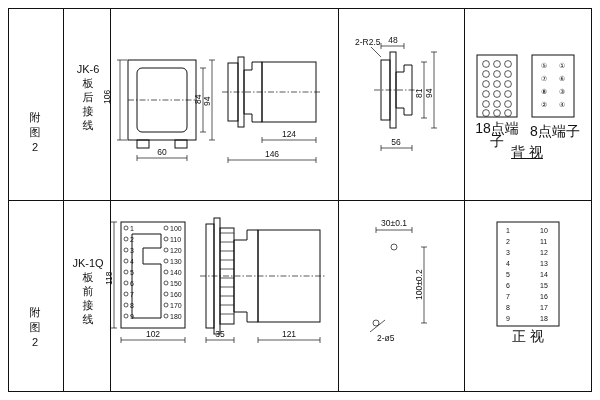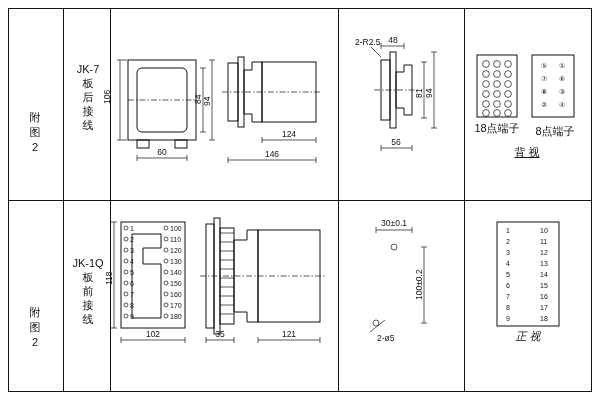--- a/index.html
+++ b/index.html
@@ -1,21 +1,21 @@
 <!DOCTYPE html>
 <html><head>
 <meta charset="utf-8">
 <style>
   html,body{margin:0;padding:0;background:#fff;}
   body{width:600px;height:400px;font-family:"Liberation Sans",sans-serif;color:#111;}
   #sheet{position:relative;width:600px;height:400px;box-sizing:border-box;}
   .frame{position:absolute;left:8px;top:8px;width:584px;height:384px;border:1.5px solid #111;box-sizing:border-box;}
   .vline{position:absolute;top:8px;width:0;border-left:1.2px solid #111;height:384px;}
   .hline{position:absolute;left:8px;width:584px;border-top:1.2px solid #111;}
-  .cellLabel{position:absolute;font-size:11px;line-height:13px;text-align:center;}
+  .cellLabel{position:absolute;font-size:14px;line-height:13px;text-align:center;}
   .rowlabel{position:absolute;width:52px;text-align:center;font-size:11px;line-height:15px;}
   .vtext{position:absolute;font-size:11px;line-height:14px;text-align:center;width:34px;}
   svg{position:absolute;left:0;top:0;overflow:visible;}
   .ln{stroke:#111;stroke-width:1;fill:none;}
   .lnT{stroke:#111;stroke-width:0.7;fill:none;}
   .dash{stroke:#111;stroke-width:0.7;fill:none;stroke-dasharray:6 2 1.5 2;}
   .dim{font-size:8.5px;fill:#111;font-family:"Liberation Sans",sans-serif;}
   .dimc{font-size:8.5px;fill:#111;font-family:"Liberation Sans",sans-serif;text-anchor:middle;}
   .tnum{font-size:7px;fill:#111;font-family:"Liberation Sans",sans-serif;}
 </style>
@@ -30,21 +30,21 @@
   <div class="vline" style="left:338px;"></div>
   <div class="vline" style="left:464px;"></div>
   <div class="hline" style="top:200px;"></div>
 
   <div class="rowlabel" style="left:9px;top:110px;">
     <div>附</div>
     <div>图</div>
     <div>2</div>
   </div>
   <div class="vtext" style="left:71px;top:62px;">
-    <div>JK-7</div>
+    <div>JK-6</div>
     <div>板</div>
     <div>后</div>
     <div>接</div>
     <div>线</div>
   </div>
 
   <svg width="600" height="400">
 
     <g>
       <rect class="ln" x="128" y="60" width="68" height="80"></rect>
@@ -231,15 +231,15 @@
         <text class="tnum" x="540" y="288">15</text>
       <text class="tnum" x="506" y="299">7</text>
         <text class="tnum" x="540" y="299">16</text>
       <text class="tnum" x="506" y="310">8</text>
         <text class="tnum" x="540" y="310">17</text>
       <text class="tnum" x="506" y="321">9</text>
         <text class="tnum" x="540" y="321">18</text>
     </g>
   </svg>
 
-  <div class="cellLabel" style="left:498px;top:330px;width:60px;font-style:italic;">正   视</div>
+  <div class="cellLabel" style="left:498px;top:330px;width:60px;">正   视</div>
 
 </div>
 
 </body></html>

